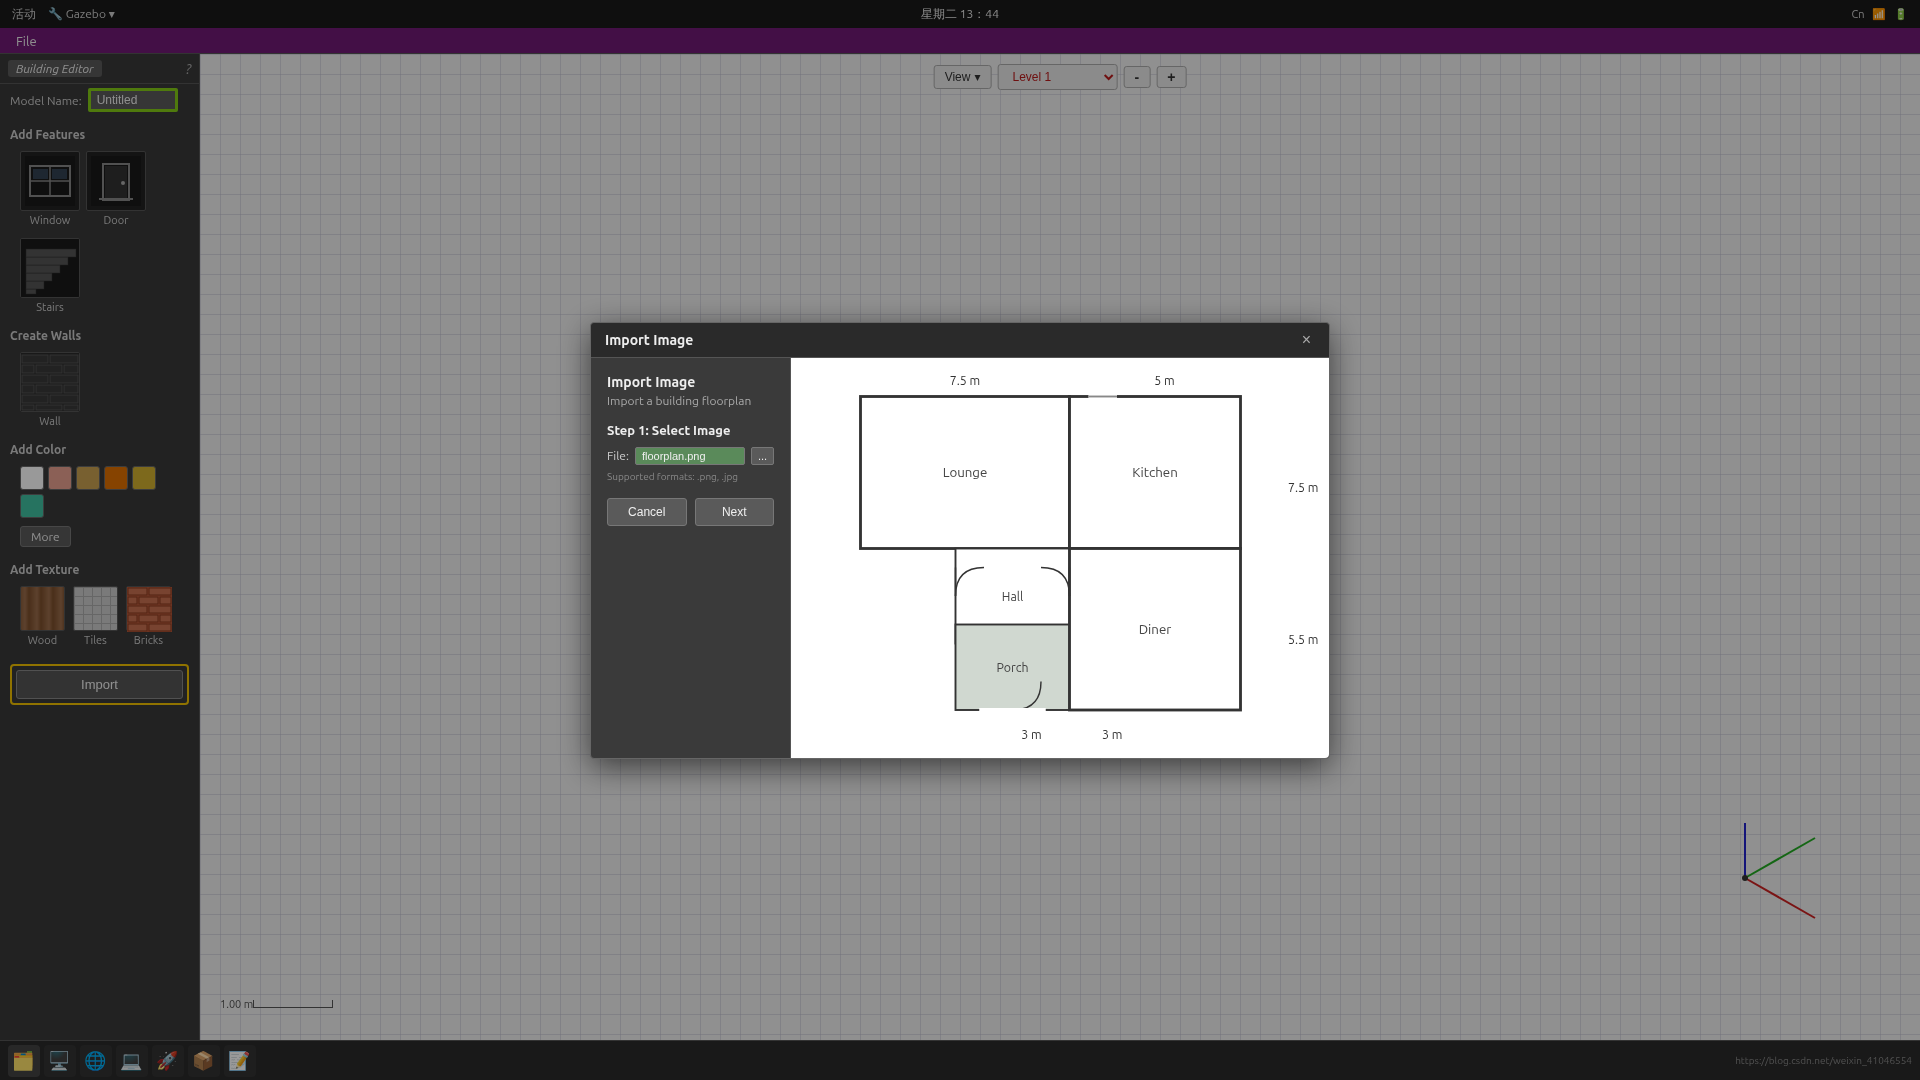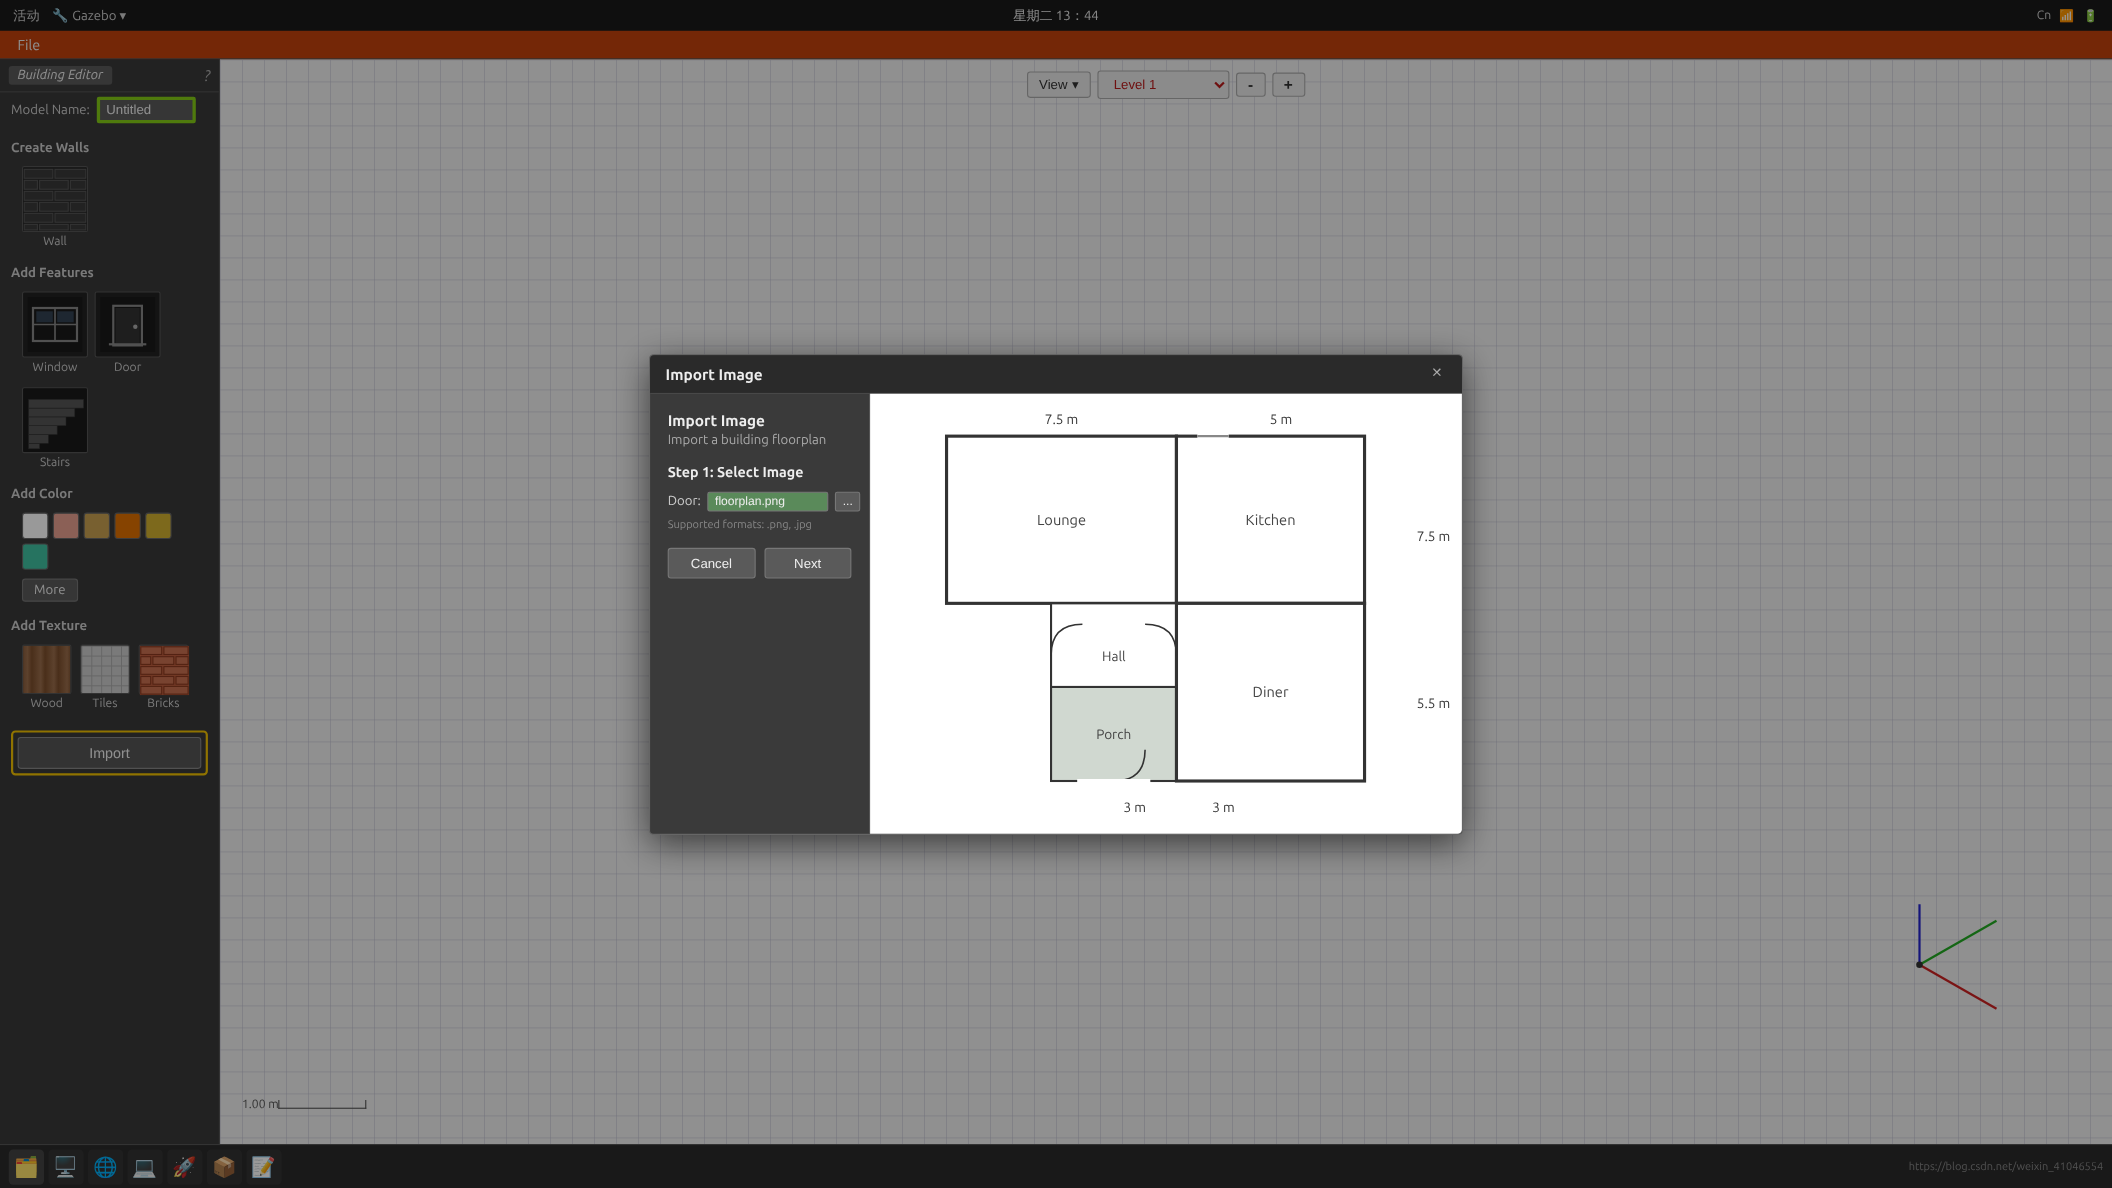--- a/index.html
+++ b/index.html
@@ -10,21 +10,21 @@
       width: 100%; height: 28px; background: #1a1a1a;
       display: flex; align-items: center; justify-content: space-between;
       padding: 0 12px; color: #ccc; font-size: 12px;
     }
     #topbar-left { display: flex; align-items: center; gap: 12px; }
     #topbar-center { position: absolute; left: 50%; transform: translateX(-50%); color: #e5e5e5; }
     #topbar-right { display: flex; align-items: center; gap: 8px; color: #ccc; font-size: 11px; }
 
     
     #menubar {
-      width: 100%; height: 26px; background: #c2410c;
+      width: 100%; height: 26px; background: #701a75;
       display: flex; align-items: center; padding: 0 8px;
       border-bottom: 1px solid #555;
     }
     #menubar span { color: #eee; font-size: 13px; cursor: pointer; padding: 2px 8px; }
 
     
     #main-layout { display: flex; width: 100%; height: calc(1080px - 28px - 26px - 40px); }
 
     
     #sidebar {
@@ -254,20 +254,72 @@
 
   <div id="sidebar">
     <div id="sidebar-header">
       <span id="sidebar-header-label">Building Editor</span>
       <span id="sidebar-help">?</span>
     </div>
 
     <div class="model-name-row">
       <span class="model-name-label">Model Name:</span>
       <input class="model-name-input" type="text" value="Untitled" style="">
+    </div>
+
+    <div class="sidebar-section">
+      <div class="sidebar-section-title">Add Features</div>
+      <div class="wall-grid">
+
+        <div class="texture-item">
+          <div class="feature-thumb">
+            <svg width="50" height="50" viewBox="0 0 50 50" xmlns="http://www.w3.org/2000/svg">
+              <rect width="50" height="50" fill="#1a1a1a"></rect>
+              <rect x="5" y="10" width="40" height="30" fill="none" stroke="#888" stroke-width="2"></rect>
+              <line x1="25" y1="10" x2="25" y2="40" stroke="#888" stroke-width="1.5"></line>
+              <line x1="5" y1="25" x2="45" y2="25" stroke="#888" stroke-width="1.5"></line>
+              <rect x="8" y="13" width="15" height="10" fill="#4a6a8a" opacity="0.5"></rect>
+              <rect x="27" y="13" width="15" height="10" fill="#4a6a8a" opacity="0.5"></rect>
+            </svg>
+          </div>
+          <span>Window</span>
+        </div>
+
+        <div class="texture-item">
+          <div class="feature-thumb">
+            <svg width="50" height="50" viewBox="0 0 50 50" xmlns="http://www.w3.org/2000/svg">
+              <rect width="50" height="50" fill="#1a1a1a"></rect>
+              <rect x="12" y="8" width="26" height="36" fill="none" stroke="#888" stroke-width="2"></rect>
+              <rect x="14" y="10" width="22" height="32" fill="#333"></rect>
+              <circle cx="32" cy="27" r="2" fill="#aaa"></circle>
+              <rect x="8" y="42" width="34" height="2" fill="#888"></rect>
+            </svg>
+          </div>
+          <span>Door</span>
+        </div>
+      </div>
+
+      <div class="wall-grid" style="margin-top:4px;">
+        <div class="texture-item">
+          <div class="stairs-thumb">
+            <svg width="60" height="60" viewBox="0 0 60 60" xmlns="http://www.w3.org/2000/svg">
+              <rect width="60" height="60" fill="#1a1a1a"></rect>
+              <g fill="#555" stroke="#333" stroke-width="0.5">
+                <rect x="5" y="50" width="10" height="5"></rect>
+                <rect x="5" y="42" width="18" height="8"></rect>
+                <rect x="5" y="34" width="26" height="8"></rect>
+                <rect x="5" y="26" width="34" height="8"></rect>
+                <rect x="5" y="18" width="42" height="8"></rect>
+                <rect x="5" y="10" width="50" height="8"></rect>
+              </g>
+            </svg>
+          </div>
+          <span>Stairs</span>
+        </div>
+      </div>
     </div>
 
     <div class="sidebar-section">
       <div class="sidebar-section-title">Create Walls</div>
       <div class="wall-grid">
         <div class="texture-item">
           <div class="wall-thumb">
             <svg class="brick-svg" viewBox="0 0 58 58" xmlns="http://www.w3.org/2000/svg">
               <rect width="58" height="58" fill="#2a2a2a"></rect>
               <g fill="none" stroke="#555" stroke-width="1">
@@ -284,72 +336,20 @@
                 <rect x="43" y="32" width="14" height="8" fill="#3a3a3a" stroke="#555"></rect>
                 <rect x="1" y="42" width="26" height="8" fill="#3a3a3a" stroke="#555"></rect>
                 <rect x="29" y="42" width="28" height="8" fill="#3a3a3a" stroke="#555"></rect>
                 <rect x="1" y="52" width="12" height="5" fill="#3a3a3a" stroke="#555"></rect>
                 <rect x="15" y="52" width="26" height="5" fill="#3a3a3a" stroke="#555"></rect>
                 <rect x="43" y="52" width="14" height="5" fill="#3a3a3a" stroke="#555"></rect>
               </g>
             </svg>
           </div>
           <span>Wall</span>
-        </div>
-      </div>
-    </div>
-
-    <div class="sidebar-section">
-      <div class="sidebar-section-title">Add Features</div>
-      <div class="wall-grid">
-
-        <div class="texture-item">
-          <div class="feature-thumb">
-            <svg width="50" height="50" viewBox="0 0 50 50" xmlns="http://www.w3.org/2000/svg">
-              <rect width="50" height="50" fill="#1a1a1a"></rect>
-              <rect x="5" y="10" width="40" height="30" fill="none" stroke="#888" stroke-width="2"></rect>
-              <line x1="25" y1="10" x2="25" y2="40" stroke="#888" stroke-width="1.5"></line>
-              <line x1="5" y1="25" x2="45" y2="25" stroke="#888" stroke-width="1.5"></line>
-              <rect x="8" y="13" width="15" height="10" fill="#4a6a8a" opacity="0.5"></rect>
-              <rect x="27" y="13" width="15" height="10" fill="#4a6a8a" opacity="0.5"></rect>
-            </svg>
-          </div>
-          <span>Window</span>
-        </div>
-
-        <div class="texture-item">
-          <div class="feature-thumb">
-            <svg width="50" height="50" viewBox="0 0 50 50" xmlns="http://www.w3.org/2000/svg">
-              <rect width="50" height="50" fill="#1a1a1a"></rect>
-              <rect x="12" y="8" width="26" height="36" fill="none" stroke="#888" stroke-width="2"></rect>
-              <rect x="14" y="10" width="22" height="32" fill="#333"></rect>
-              <circle cx="32" cy="27" r="2" fill="#aaa"></circle>
-              <rect x="8" y="42" width="34" height="2" fill="#888"></rect>
-            </svg>
-          </div>
-          <span>Door</span>
-        </div>
-      </div>
-
-      <div class="wall-grid" style="margin-top:4px;">
-        <div class="texture-item">
-          <div class="stairs-thumb">
-            <svg width="60" height="60" viewBox="0 0 60 60" xmlns="http://www.w3.org/2000/svg">
-              <rect width="60" height="60" fill="#1a1a1a"></rect>
-              <g fill="#555" stroke="#333" stroke-width="0.5">
-                <rect x="5" y="50" width="10" height="5"></rect>
-                <rect x="5" y="42" width="18" height="8"></rect>
-                <rect x="5" y="34" width="26" height="8"></rect>
-                <rect x="5" y="26" width="34" height="8"></rect>
-                <rect x="5" y="18" width="42" height="8"></rect>
-                <rect x="5" y="10" width="50" height="8"></rect>
-              </g>
-            </svg>
-          </div>
-          <span>Stairs</span>
         </div>
       </div>
     </div>
 
     <div class="sidebar-section">
       <div class="sidebar-section-title">Add Color</div>
       <div class="color-swatches">
         <div class="color-swatch" style="background:#ffffff;"></div>
         <div class="color-swatch" style="background:#e8a090;"></div>
         <div class="color-swatch" style="background:#c8a050;"></div>
@@ -459,21 +459,21 @@
       <button id="modal-close">×</button>
     </div>
 
     <div id="modal-body">
 
       <div id="modal-left">
         <h3>Import Image</h3>
         <p>Import a building floorplan</p>
         <h4>Step 1: Select Image</h4>
         <div class="file-row">
-          <span class="file-label">Door:</span>
+          <span class="file-label">File:</span>
           <input class="file-input" type="text" value="floorplan.png" style="">
           <button class="file-browse">...</button>
         </div>
         <div class="supported-fmt">Supported formats: .png, .jpg</div>
         <div class="modal-btn-row">
           <button class="modal-btn cancel-btn">Cancel</button>
           <button class="modal-btn next-btn">Next</button>
         </div>
       </div>
 

